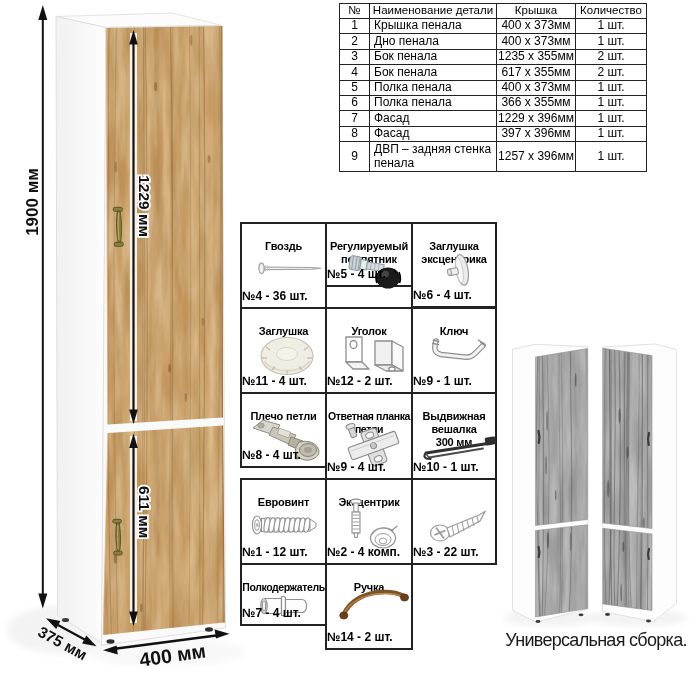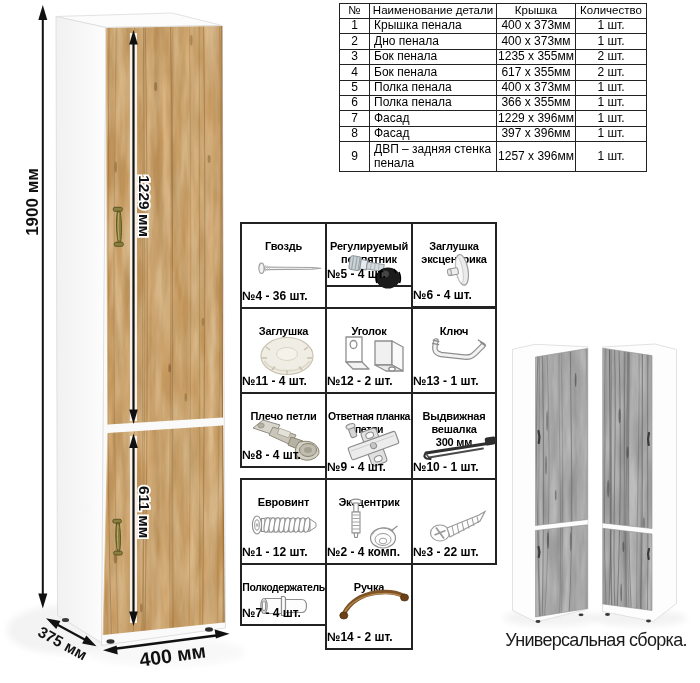--- a/index.html
+++ b/index.html
@@ -476,21 +476,21 @@
 
 <div class="cell" style="left:411px;top:306.5px;width:86px;height:87.5px">
 <div class="t">Ключ</div>
 <svg style="left:16px;top:28px" width="64" height="38" viewBox="0 0 64 38">
 <g fill="none" stroke-linecap="round">
 <path d="M7,4 C4.5,13 6,16 12,17.5 L35,20 C41,20.5 43,19.5 47,15.5 L54,8.5" stroke="#8f8f8f" stroke-width="5.6"></path>
 <path d="M7,4 C4.5,13 6,16 12,17.5 L35,20 C41,20.5 43,19.5 47,15.5 L54,8.5" stroke="#f2f2f2" stroke-width="3.2"></path>
 <path d="M4.2,3.2 l5.6,1.4 M3.6,6.4 l6,1.3 M51.5,5.2 l4.8,3.4 M49.3,3 l5,3.4" stroke="#8a8a8a" stroke-width="1.3"></path>
 </g>
 </svg>
-<div class="n">№13 - 1 шт.</div>
+<div class="n">№9 - 1 шт.</div>
 </div>
 
 <div class="cell" style="left:240px;top:392px;width:87px;height:76px">
 <div class="t">Плечо петли</div>
 <svg style="left:8px;top:22px" width="76" height="46" viewBox="0 0 76 46">
 <g stroke-linejoin="round">
 <polygon points="3,12 13,4 30,9 24,19" fill="#d9d6cd" stroke="#8f8c82" stroke-width="1"></polygon>
 <ellipse cx="11" cy="9.5" rx="3.2" ry="2.5" fill="#b3afa3" stroke="#8f8c82" stroke-width="0.7"></ellipse>
 <polygon points="23,11 46,19 41,29 19,19" fill="#cac6ba" stroke="#8f8c82" stroke-width="1"></polygon>
 <rect x="28" y="14" width="12" height="6" transform="rotate(20,34,17)" fill="#e4e1d9" stroke="#9a968a" stroke-width="0.6"></rect>

